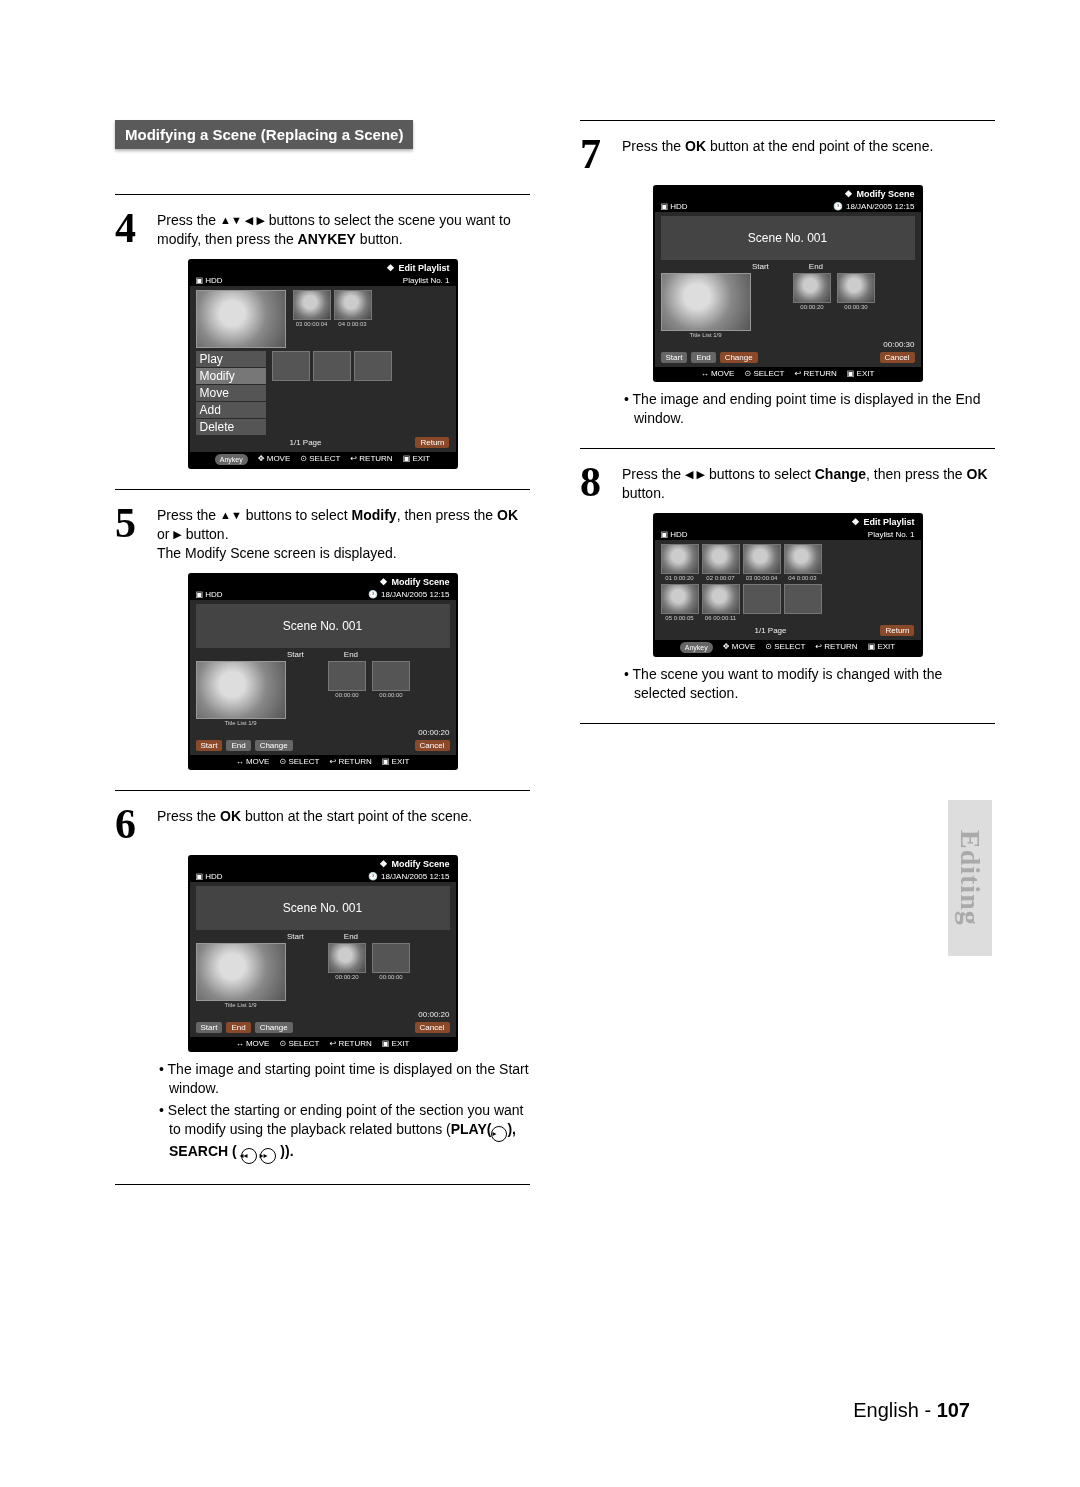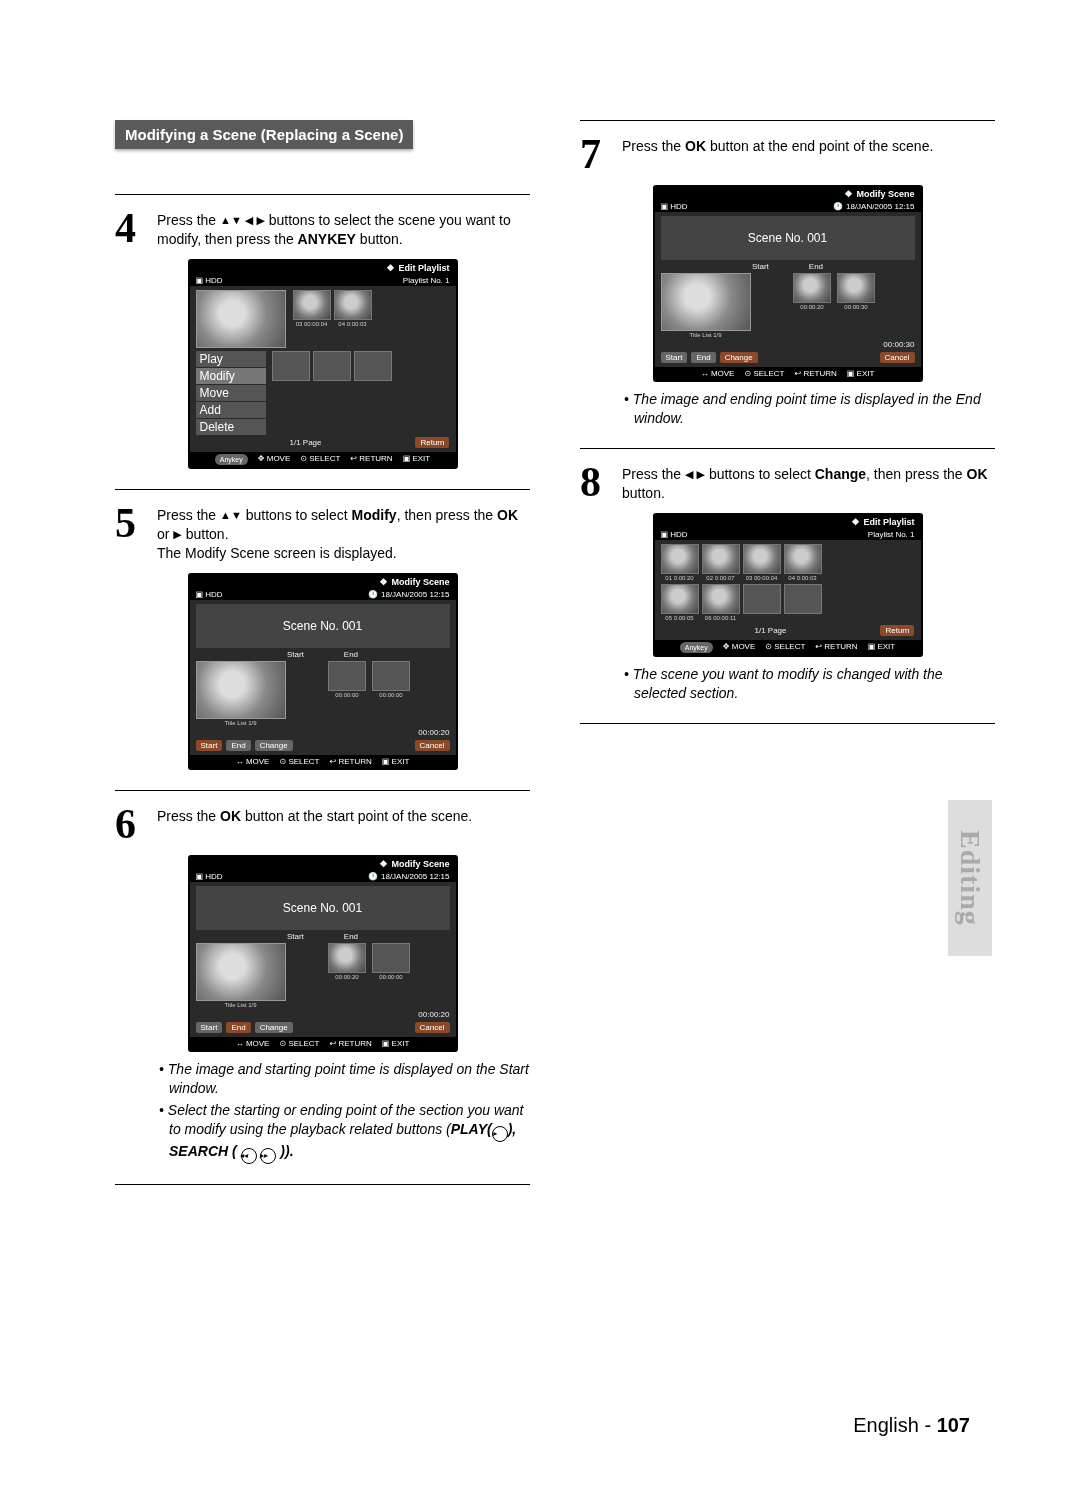--- a/index.html
+++ b/index.html
@@ -32,24 +32,24 @@
   .ss-menu{display:flex;flex-direction:column;gap:1px;width:70px;}
   .ss-menu div{background:#555;color:#fff;font-size:12px;padding:1px 4px;}
   .ss-menu div.active{background:#777;}
   .ss-rowline{display:flex;gap:6px;align-items:center;font-size:8px;margin-top:2px;}
   .ss-btns{display:flex;gap:4px;margin-top:3px;align-items:center;font-size:8px;}
   .ss-btn{background:#8a4a2a;color:#fff;padding:1px 5px;border-radius:2px;font-size:8px;}
   .ss-btn.alt{background:#666;}
   .ss-foot{display:flex;justify-content:center;gap:10px;background:#000;color:#fff;font-size:8px;padding:2px 4px;}
   .ss-foot span{white-space:nowrap;}
   .bullets{font-size:14px;line-height:1.35;margin:6px 0 0 4px;}
-  .bullets li{margin-bottom:4px;list-style:none;text-indent:-10px;padding-left:10px;font-style:italic;}
+  .bullets li{margin-bottom:4px;list-style:none;text-indent:-10px;padding-left:10px;}
   .bullets li::before{content:"•  ";}
   .side-tab{position:absolute;right:88px;top:800px;writing-mode:vertical-rl;background:#ddd;padding:30px 6px;font-size:28px;font-weight:bold;color:#aaa;letter-spacing:1px;font-family:"Times New Roman",serif;}
-  .footer{position:absolute;bottom:50px;right:110px;font-size:20px;}
+  .footer{position:absolute;bottom:65px;right:110px;font-size:20px;}
   .footer b{font-weight:bold;}
   .circ{display:inline-block;width:14px;height:14px;border:1px solid #000;border-radius:50%;vertical-align:-2px;text-align:center;font-size:8px;line-height:13px;}
   .anykey{display:inline-block;background:#666;color:#fff;border-radius:8px;padding:0 5px;font-size:7px;line-height:11px;}
 </style>
 </head>
 <body>
 
 <div class="page">
   <div class="cols">
 

